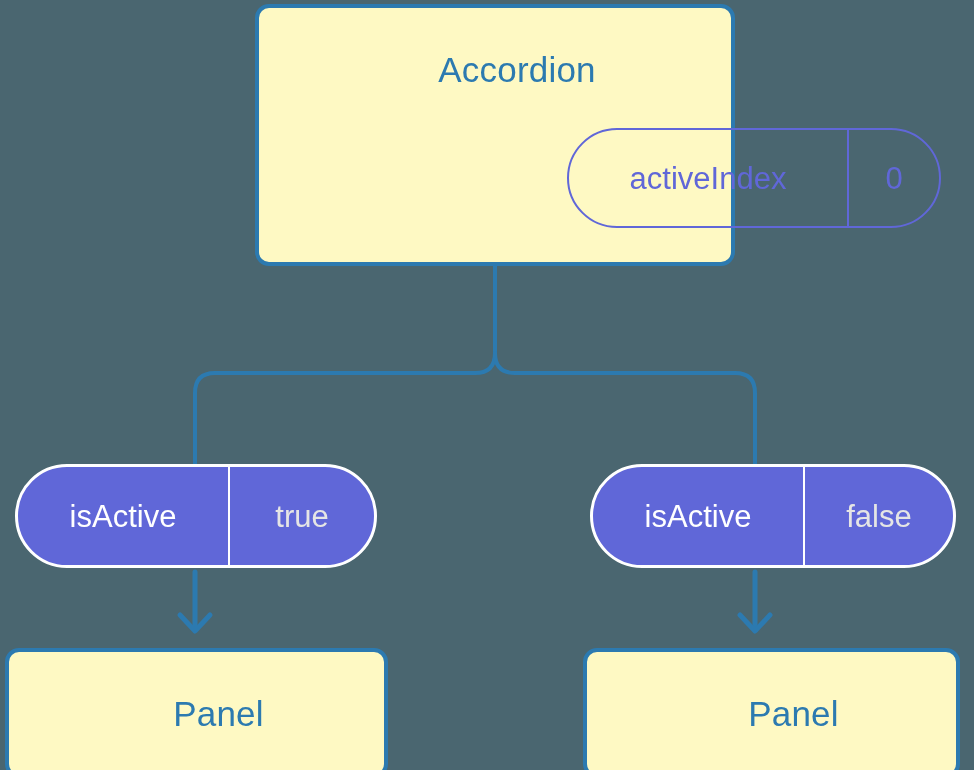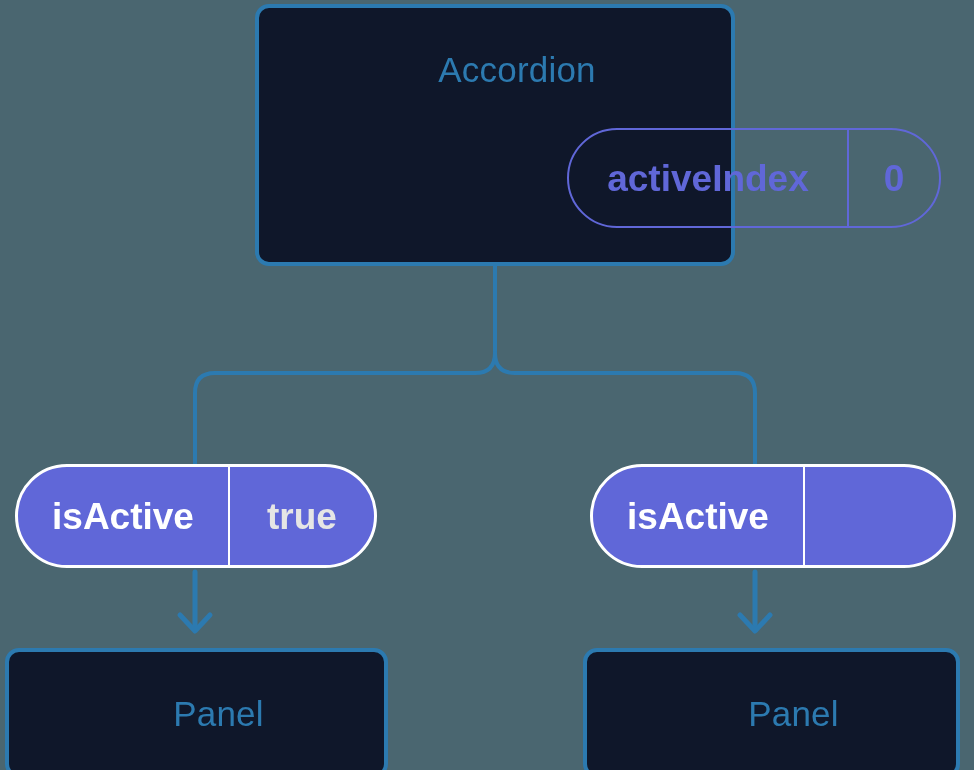--- a/index.html
+++ b/index.html
@@ -32,21 +32,21 @@
     width: 974px;
     height: 770px;
     z-index: 1;
     pointer-events: none;
   }
 
   
   .card {
     position: absolute;
     z-index: 2;
-    background: #0f172a;
+    background: #fef9c3;
     border: 4px solid #2c7ab0;
     border-radius: 14px;
     display: flex;
     flex-direction: column;
     align-items: center;
     padding-left: 44px;
   }
 
   
   .card-accordion {
@@ -72,22 +72,22 @@
     align-items: stretch;
     border-radius: 999px;
     overflow: hidden;
   }
 
   .pill-key,
   .pill-value {
     display: flex;
     align-items: center;
     justify-content: center;
-    font-size: 37px;
-    font-weight: 700;
+    font-size: 31px;
+    font-weight: 400;
     line-height: 1;
     white-space: nowrap;
   }
 
   
   .pill-outline {
     position: absolute;
     left: 308px;
     top: 120px;
     width: 374px;
@@ -183,19 +183,20 @@
     <div class="pill-key">isActive</div>
     <div class="pill-value">true</div>
   </div>
 
   <div class="card card-panel card-panel-left">
     <div class="card-title">Panel</div>
   </div>
 
   <div class="pill pill-filled pill-isactive-false">
     <div class="pill-key">isActive</div>
+    <div class="pill-value">false</div>
   </div>
 
   <div class="card card-panel card-panel-right">
     <div class="card-title">Panel</div>
   </div>
 
 </div>
 
 </body></html>

